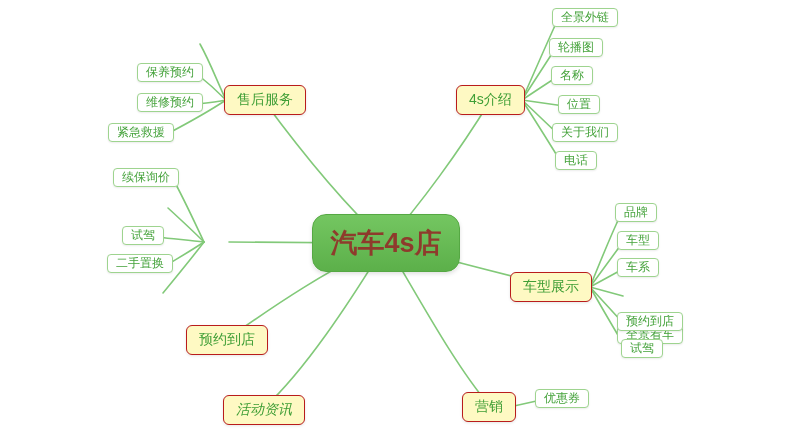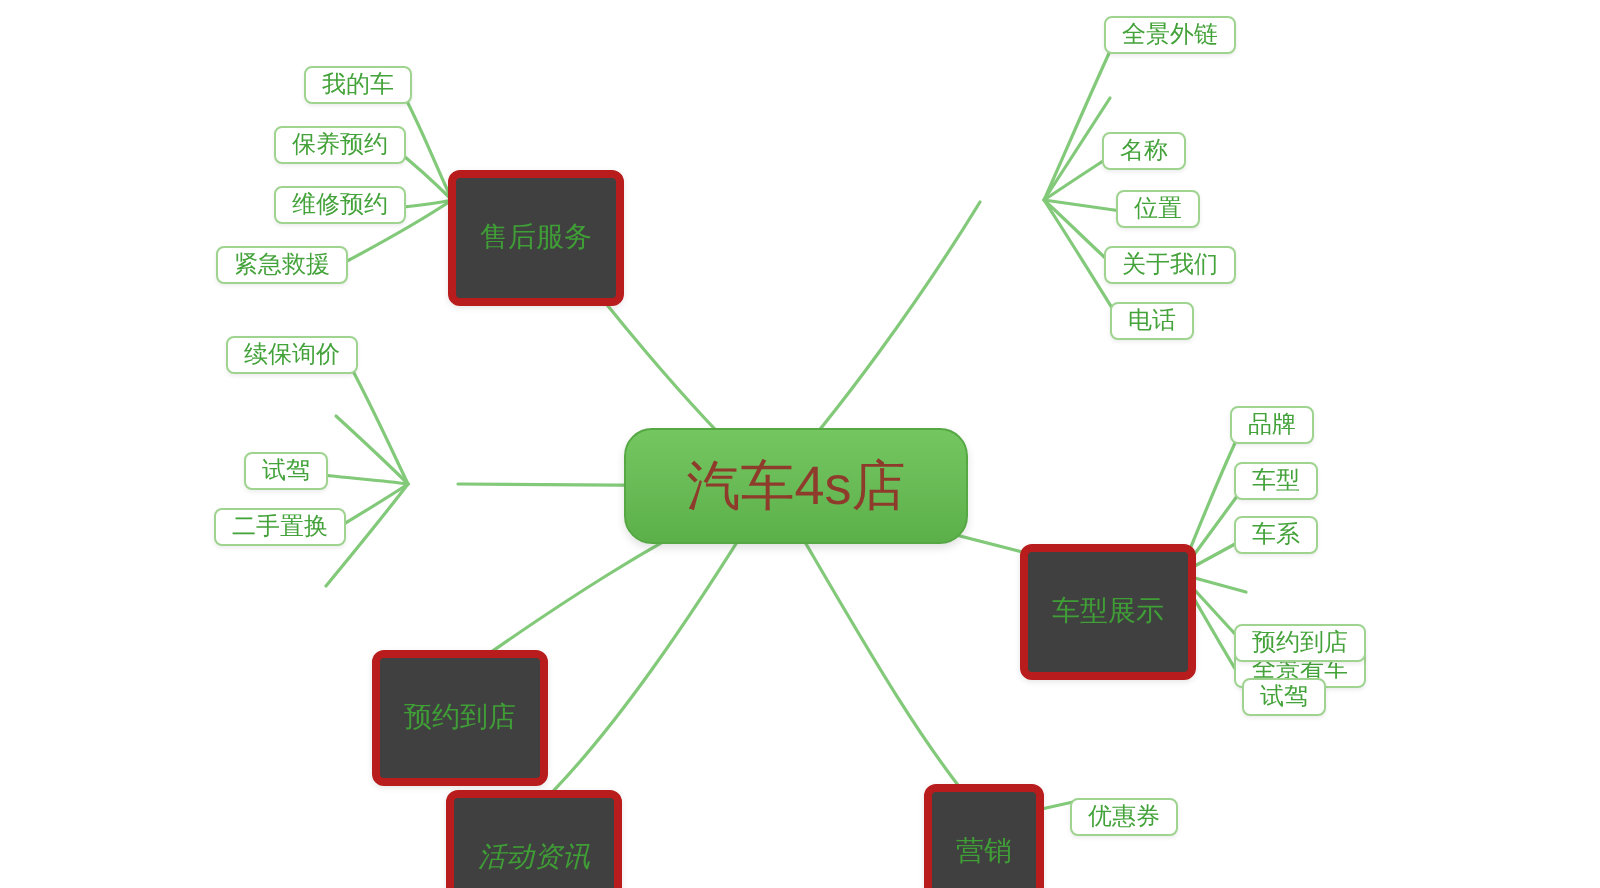--- a/index.html
+++ b/index.html
@@ -22,40 +22,40 @@
     stroke-width: 1.6;
     stroke-linecap: round;
   }
   .node {
     position: absolute;
     box-sizing: border-box;
     white-space: nowrap;
     cursor: default;
   }
   .center {
-    width: 172px;
+    width: 148px;
     height: 58px;
     display: flex;
     align-items: center;
     justify-content: center;
     background: linear-gradient(180deg, #74c661 0%, #5cb04a 100%);
     border: 1px solid #55a843;
     border-radius: 14px;
     color: #8e3b2c;
     font-size: 27px;
-    font-weight: normal;
+    font-weight: bold;
     box-shadow: 0 2px 4px rgba(0,0,0,0.12);
   }
   .branch {
-    background: #404040;
-    border: 4px solid #b91c1c;
+    background: #fef9c3;
+    border: 1px solid #b91c1c;
     border-radius: 6px;
     color: #3f9e36;
     font-size: 14px;
-    padding: 21px 12px;
+    padding: 5px 12px;
     box-shadow: 0 1px 3px rgba(0,0,0,0.10);
   }
   .leaf {
     background: #ffffff;
     border: 1px solid #9ed48f;
     border-radius: 4px;
     color: #44a23a;
     font-size: 12px;
     padding: 0 8px;
     box-shadow: 0 1px 2px rgba(0,0,0,0.08);
@@ -100,43 +100,44 @@
     <path d="M590,287 C601,290 612,293 623,296"></path>
     <path d="M590,287 C601,299 612,311 623,323"></path>
     <path d="M590,287 C602,308 614,329 627,350"></path>
 
     <path d="M514,406 C523,404 532,402 541,400"></path>
   </svg>
 
   <div class="node center" style="left:312px; top:214px;">汽车4s店</div>
 
   <div class="node branch" style="left:224px; top:85px;">售后服务</div>
-  <div class="node leaf" style="left:152px; top:33px;">我的车</div>
   <div class="node leaf" style="left:137px; top:63px;">保养预约</div>
   <div class="node leaf" style="left:137px; top:93px;">维修预约</div>
   <div class="node leaf" style="left:108px; top:123px;">紧急救援</div>
 
   <div class="node leaf" style="left:113px; top:168px;">续保询价</div>
   <div class="node leaf" style="left:122px; top:226px;">试驾</div>
   <div class="node leaf" style="left:107px; top:254px;">二手置换</div>
 
   <div class="node branch" style="left:186px; top:325px;">预约到店</div>
 
   <div class="node branch" style="left:223px; top:395px;font-style:italic;">活动资讯</div>
 
+  <div class="node branch" style="left:456px; top:85px;">4s介绍</div>
   <div class="node leaf" style="left:552px; top:8px;">全景外链</div>
+  <div class="node leaf" style="left:549px; top:38px;">轮播图</div>
   <div class="node leaf" style="left:551px; top:66px;">名称</div>
   <div class="node leaf" style="left:558px; top:95px;">位置</div>
   <div class="node leaf" style="left:552px; top:123px;text-align:right;">关于我们</div>
   <div class="node leaf" style="left:555px; top:151px;">电话</div>
 
   <div class="node branch" style="left:510px; top:272px;">车型展示</div>
   <div class="node leaf" style="left:615px; top:203px;">品牌</div>
   <div class="node leaf" style="left:617px; top:231px;">车型</div>
   <div class="node leaf" style="left:617px; top:258px;">车系</div>
   <div class="node leaf" style="left:617px; top:285px;margin-top:40px;">全景看车</div>
   <div class="node leaf" style="left:617px; top:312px;">预约到店</div>
   <div class="node leaf" style="left:621px; top:339px;">试驾</div>
 
   <div class="node branch" style="left:462px; top:392px;">营销</div>
-  <div class="node leaf" style="left:535px; top:399px;">优惠券</div>
+  <div class="node leaf" style="left:535px; top:389px;">优惠券</div>
 
 </div>
 
 </body></html>

